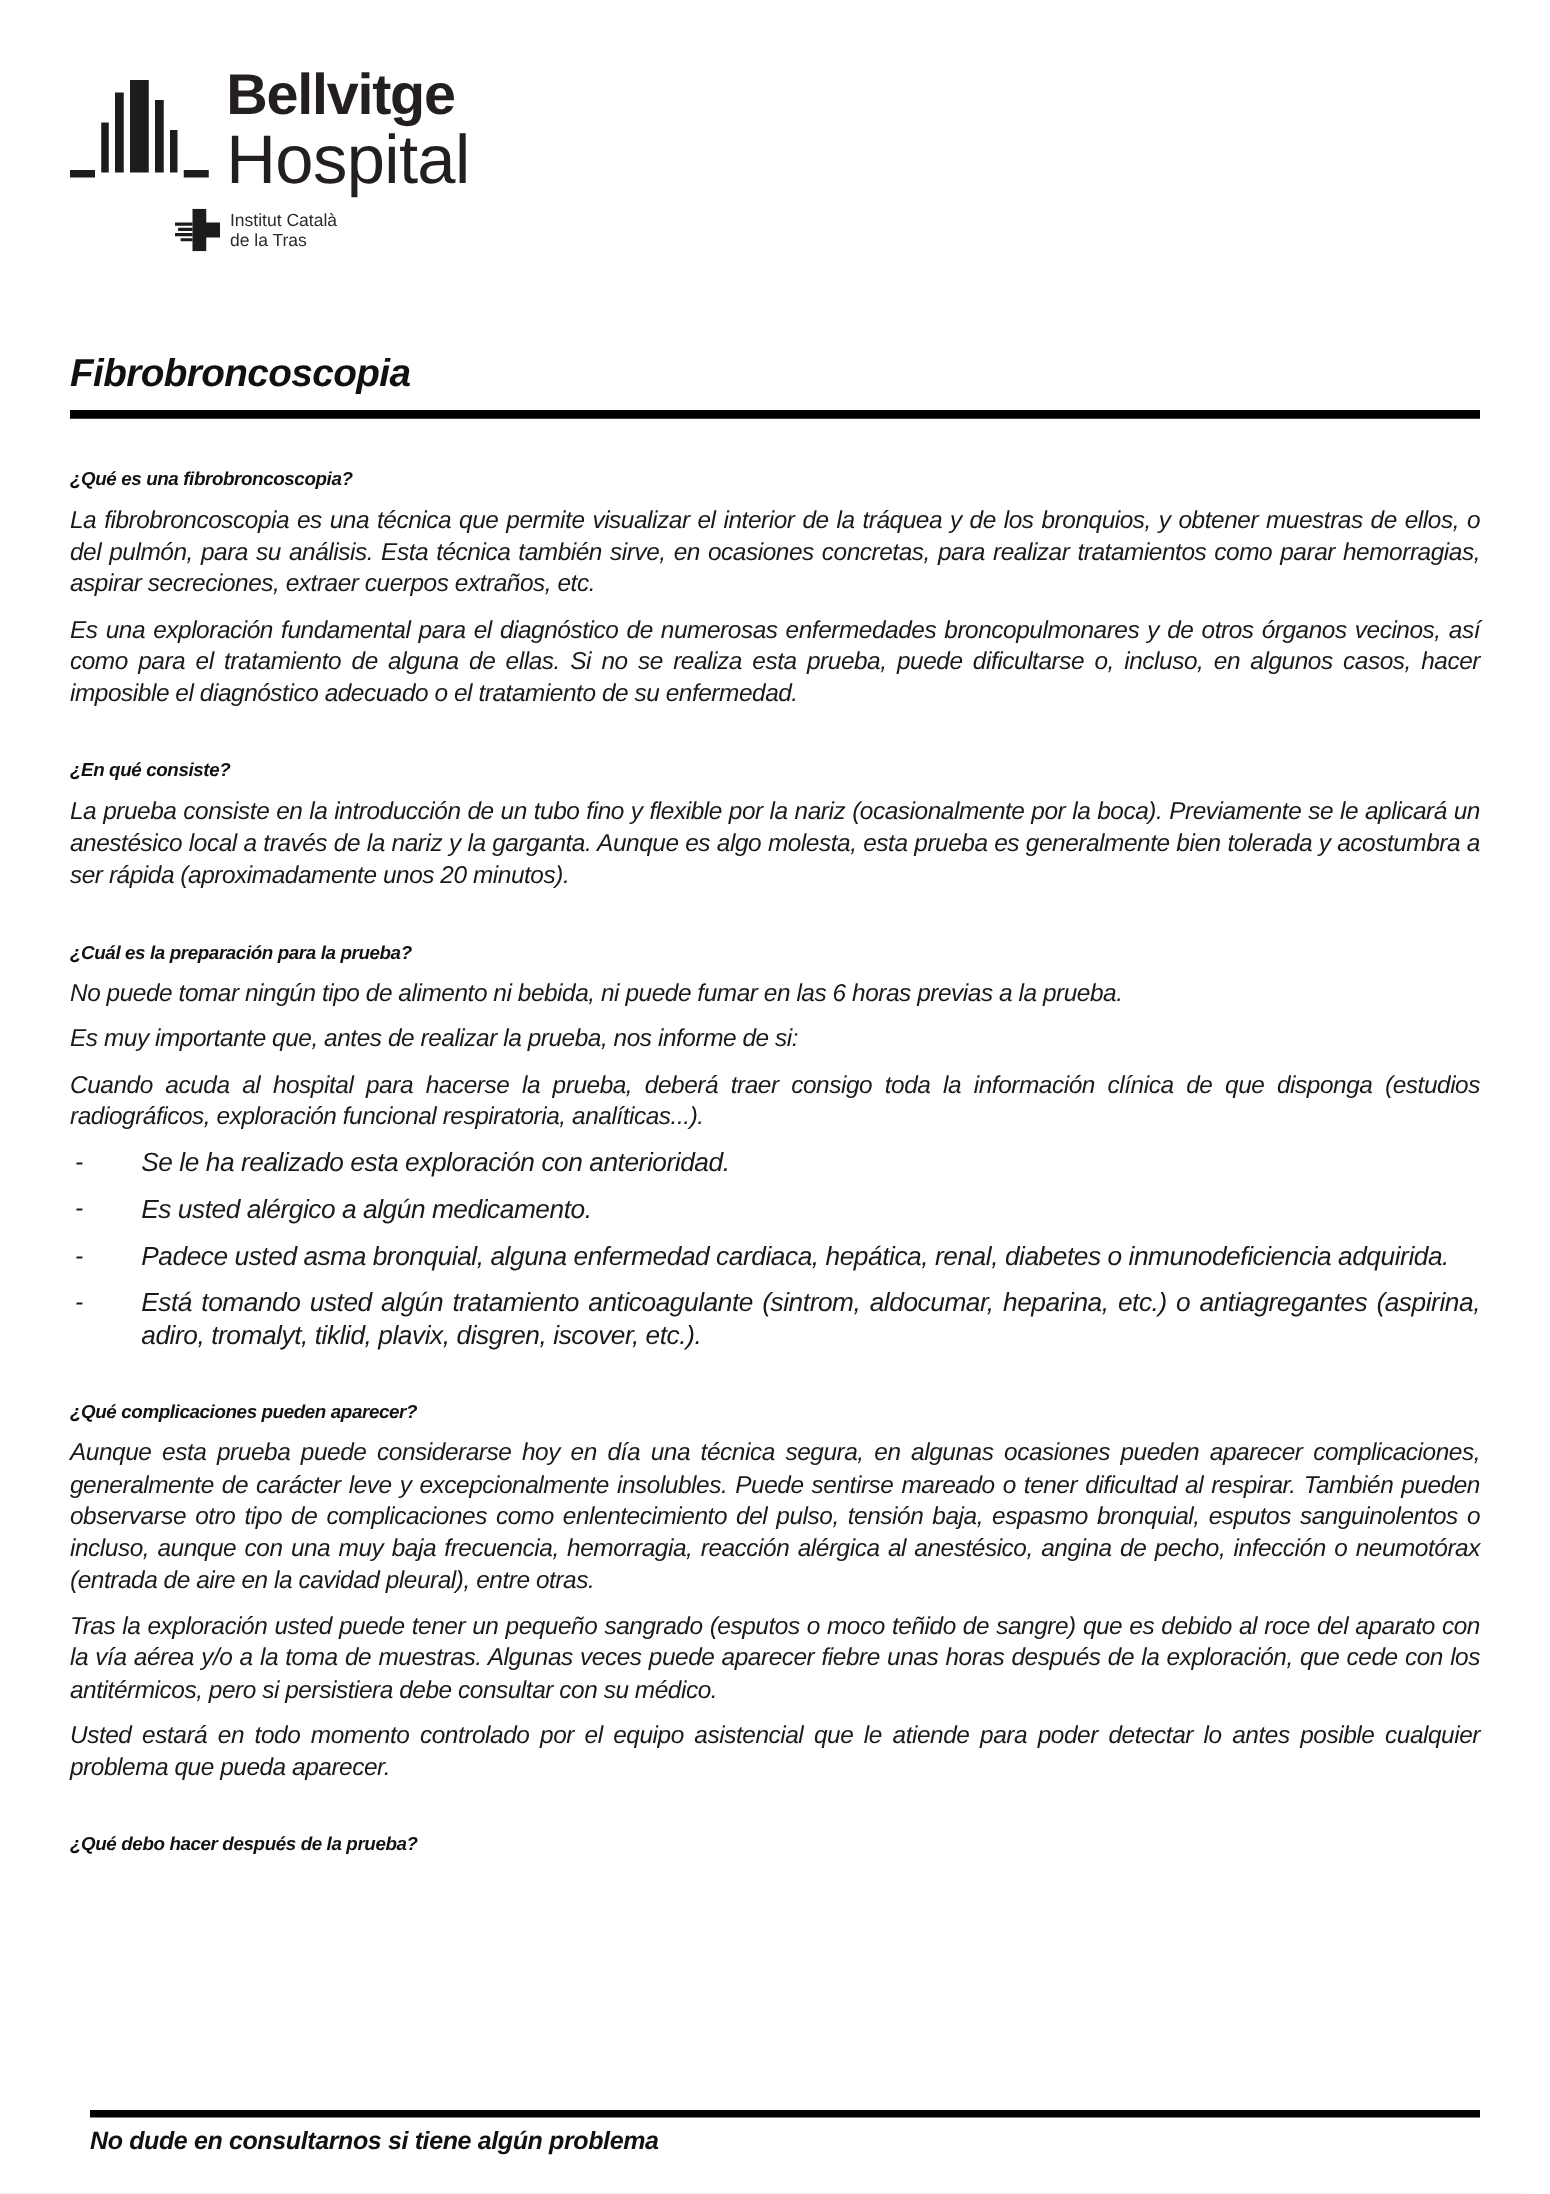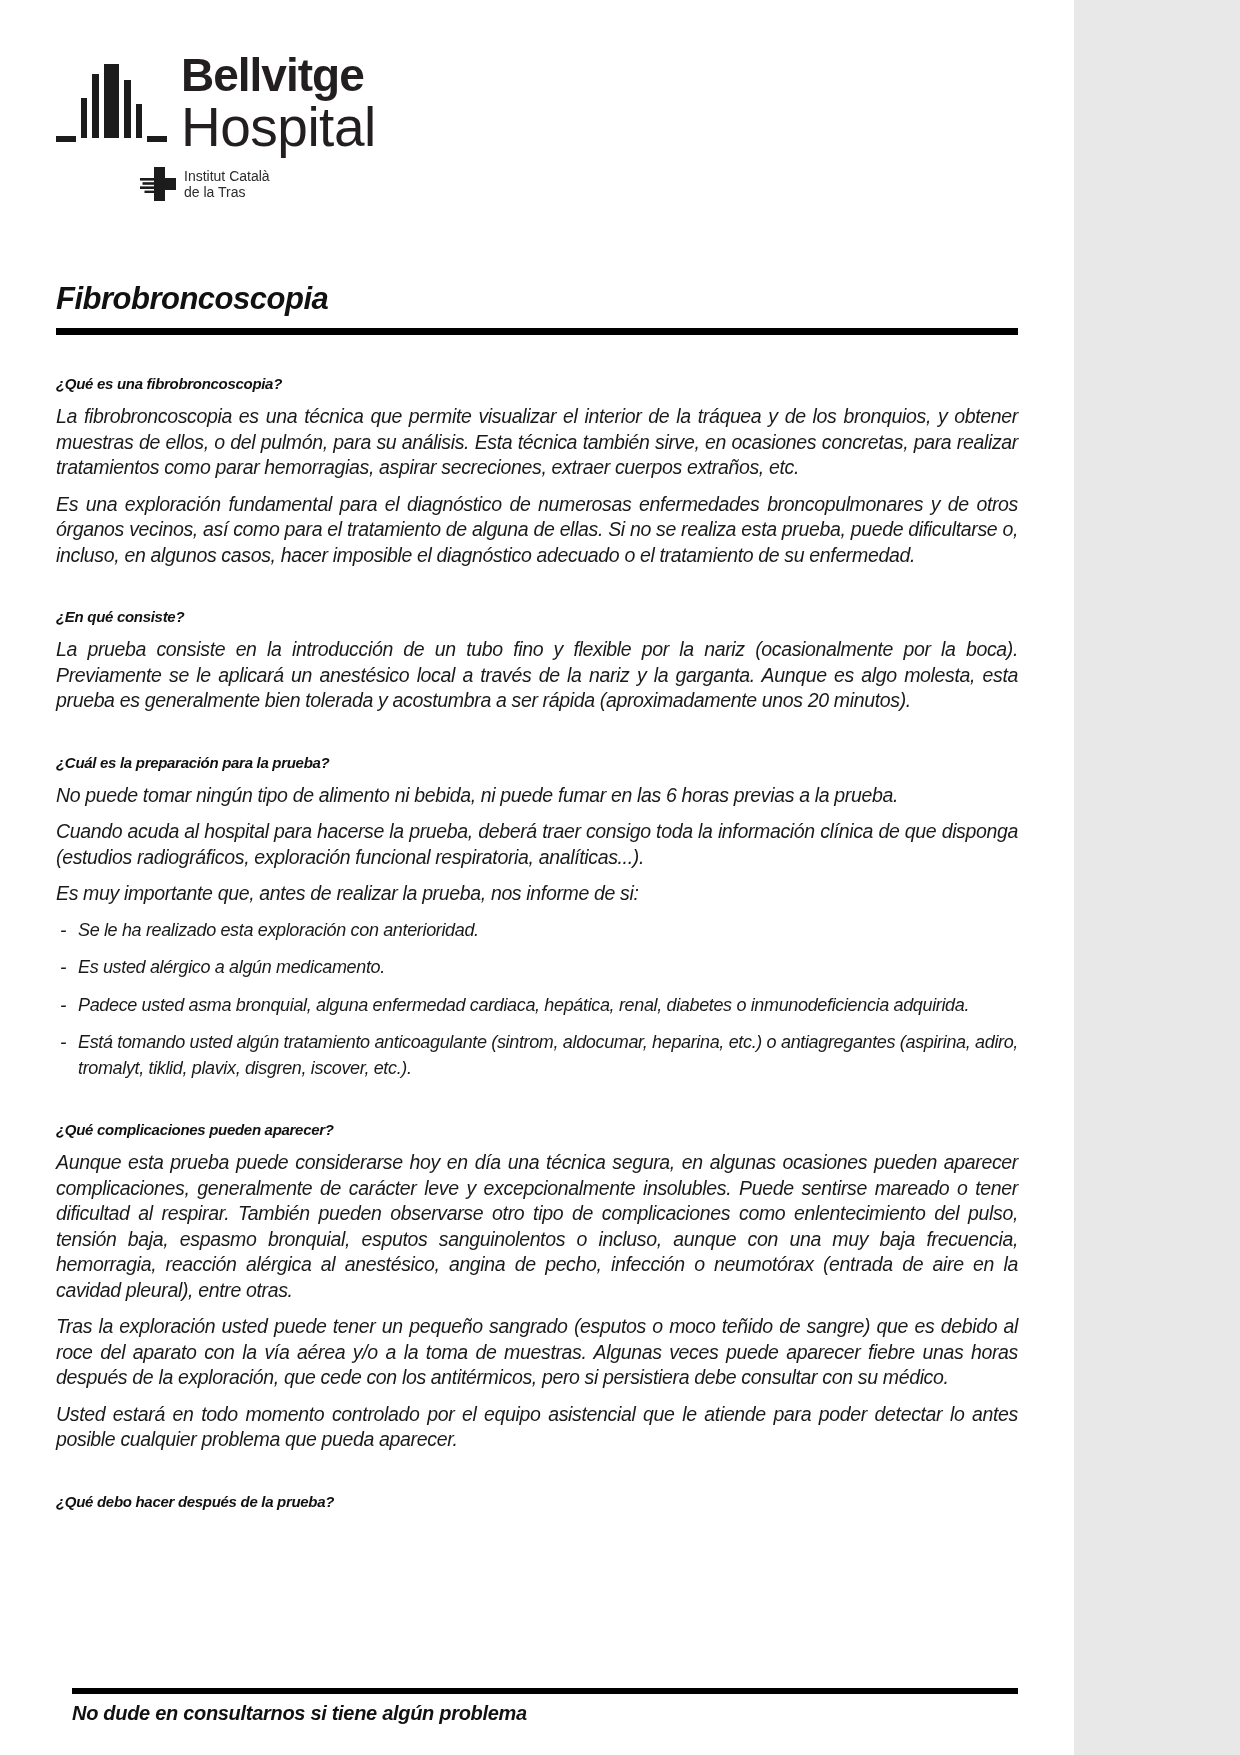--- a/index.html
+++ b/index.html
@@ -1,17 +1,17 @@
 <!DOCTYPE html>
 <html lang="es"><head>
 <meta charset="utf-8">
 <style>
   html,body{margin:0;padding:0;background:#e8e8e8;}
   .page{
-    width:1074px;height:1755px;position:relative;background:#ffffff;
+    width:1240px;height:1755px;position:relative;background:#ffffff;
     font-family:"Liberation Sans","DejaVu Sans",sans-serif;
     color:#1a1a1a;box-sizing:border-box;padding:52px 56px 0 56px;
     overflow:hidden;
   }
   
   .header{display:flex;flex-direction:column;}
   .logo-row{display:flex;align-items:flex-start;}
   .logo-mark{display:flex;align-items:flex-end;height:78px;margin-top:12px;}
   .logo-mark .dash{width:20px;height:6px;background:#1c1c1c;margin-bottom:0;}
   .logo-mark .b1{width:6px;height:40px;background:#1c1c1c;margin-left:5px;margin-bottom:4px;}
@@ -39,22 +39,22 @@
     font-size:19.5px;font-style:italic;line-height:25.5px;letter-spacing:-0.35px;
     text-align:justify;margin:0 0 11px 0;color:#1a1a1a;
   }
   .bullet-list{margin-top:3px;}
   .bullet-item{display:flex;margin:0 0 12px 0;}
   .bullet-item .dash-marker{
     flex:0 0 auto;width:22px;font-size:19.5px;font-style:italic;line-height:25.5px;
     padding-left:4px;box-sizing:border-box;color:#1a1a1a;
   }
   .bullet-item .bullet-text{
-    flex:1;font-size:18px;font-style:italic;line-height:25.5px;letter-spacing:-0.35px;
-    text-align:justify;color:#1a1a1a;
+    flex:1;font-size:21px;font-style:italic;line-height:25.5px;letter-spacing:-0.35px;
+    text-align:justify;color:#1a1a1a;margin-left:35px;
   }
   
   .footer{position:absolute;left:72px;right:56px;top:1688px;}
   .footer-rule{height:6px;background:#000;}
   .footer-text{margin-top:8px;font-size:20px;font-weight:bold;font-style:italic;letter-spacing:-0.3px;color:#111;}
 </style>
 </head>
 <body>
 
 <div class="page">
@@ -101,22 +101,22 @@
   </div>
 
   <div class="section">
     <div class="section-heading">¿En qué consiste?</div>
     <p class="body-p">La prueba consiste en la introducción de un tubo fino y flexible por la nariz (ocasionalmente por la boca). Previamente se le aplicará un anestésico local a través de la nariz y la garganta. Aunque es algo molesta, esta prueba es generalmente bien tolerada y acostumbra a ser rápida (aproximadamente unos 20 minutos).</p>
   </div>
 
   <div class="section">
     <div class="section-heading">¿Cuál es la preparación para la prueba?</div>
     <p class="body-p">No puede tomar ningún tipo de alimento ni bebida, ni puede fumar en las 6 horas previas a la prueba.</p>
+    <p class="body-p">Es muy importante que, antes de realizar la prueba, nos informe de si:</p>
     <p class="body-p">Cuando acuda al hospital para hacerse la prueba, deberá traer consigo toda la información clínica de que disponga (estudios radiográficos, exploración funcional respiratoria, analíticas...).</p>
-    <p class="body-p">Es muy importante que, antes de realizar la prueba, nos informe de si:</p>
     <div class="bullet-list">
       <div class="bullet-item">
         <span class="dash-marker">-</span>
         <span class="bullet-text">Se le ha realizado esta exploración con anterioridad.</span>
       </div>
       <div class="bullet-item">
         <span class="dash-marker">-</span>
         <span class="bullet-text">Es usted alérgico a algún medicamento.</span>
       </div>
       <div class="bullet-item">

